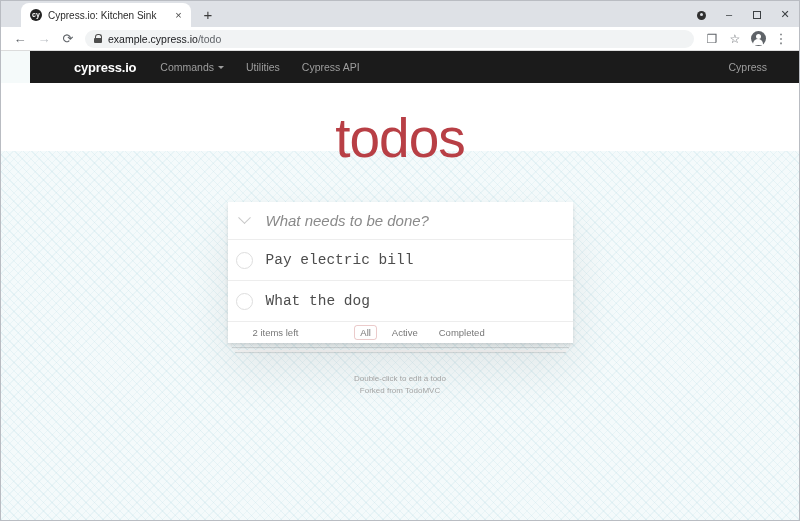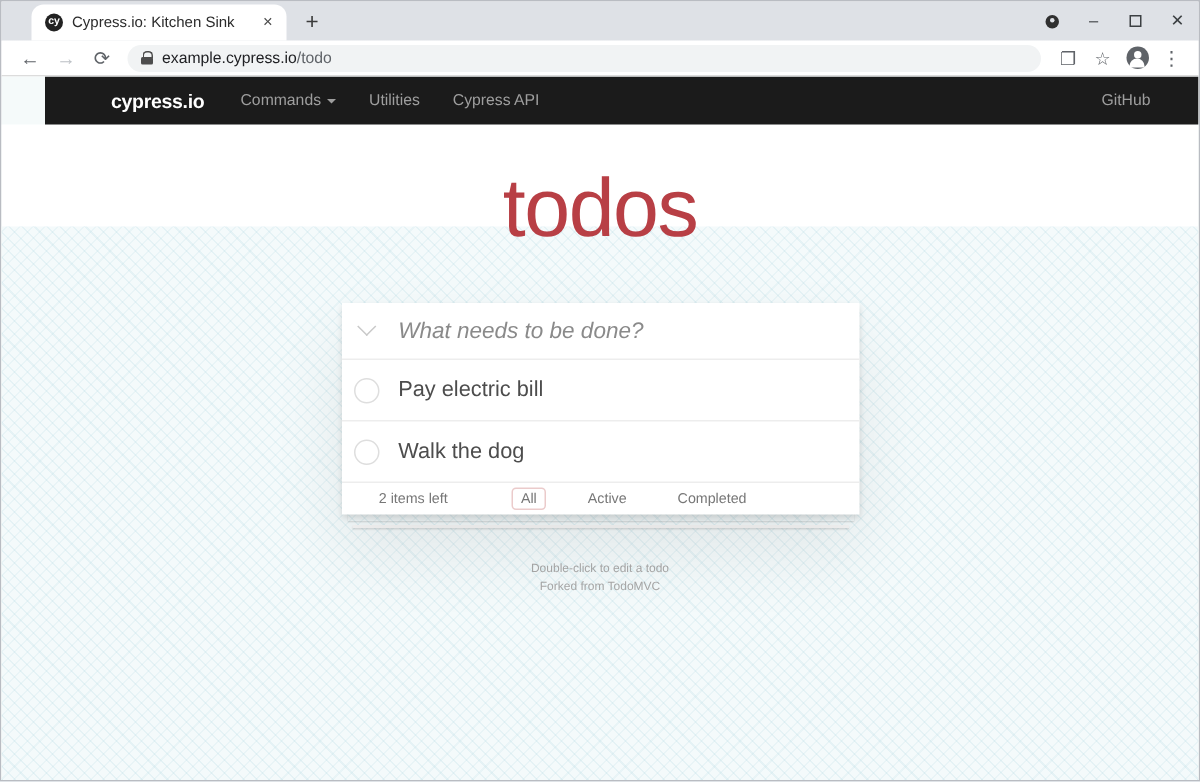--- a/index.html
+++ b/index.html
@@ -256,32 +256,33 @@
     display: flex; align-items: center; justify-content: center;
   }
   .toggle .circle {
     width: 17px; height: 17px; border-radius: 50%;
     border: 1px solid #dedede;
     background: transparent;
   }
   .todo-label {
     font-size: 14.5px; color: #4d4d4d;
     padding-left: 4px;
+    font-family: Liberation Mono, monospace;
   }
 
   .todo-footer {
     display: flex; align-items: center;
     height: 21px; padding: 0 25px;
     font-size: 9.5px; color: #777;
     position: relative;
   }
   .todo-count { flex: 0 0 auto; }
   .filters {
     position: absolute; left: 0; right: 0;
-    display: flex; justify-content: center; gap: 22px;
+    display: flex; justify-content: center; gap: 9px;
     padding-left: 45px;
   }
   .filter {
     font-size: 9.5px; color: #777;
     padding: 1px 5px;
     border: 1px solid transparent; border-radius: 3px;
   }
   .filter.selected { border-color: rgba(175,47,47,0.25); }
 
   .info {
@@ -340,21 +341,21 @@
         <span class="caret"></span>
       </div>
       <div class="nav-link">
         <span>Utilities</span>
       </div>
       <div class="nav-link">
         <span>Cypress API</span>
       </div>
       <div class="nav-right">
         <div class="nav-link">
-          <span>GitHub</span>
+          <span>Cypress</span>
         </div>
       </div>
     </div>
 
     <div class="page-body">
       <div class="pattern"></div>
 
       <div class="content">
 
         <h1 class="todos-title">todos</h1>
@@ -374,21 +375,21 @@
                 <li class="todo-item">
                   <div class="toggle">
                     <span class="circle"></span>
                   </div>
                   <span class="todo-label">Pay electric bill</span>
                 </li>
                 <li class="todo-item">
                   <div class="toggle">
                     <span class="circle"></span>
                   </div>
-                  <span class="todo-label">Walk the dog</span>
+                  <span class="todo-label">What the dog</span>
                 </li>
               </ul>
 
               <footer class="todo-footer">
                 <span class="todo-count">2 items left</span>
                 <div class="filters">
                   <span class="filter selected">All</span>
                   <span class="filter">Active</span>
                   <span class="filter">Completed</span>
                 </div>

